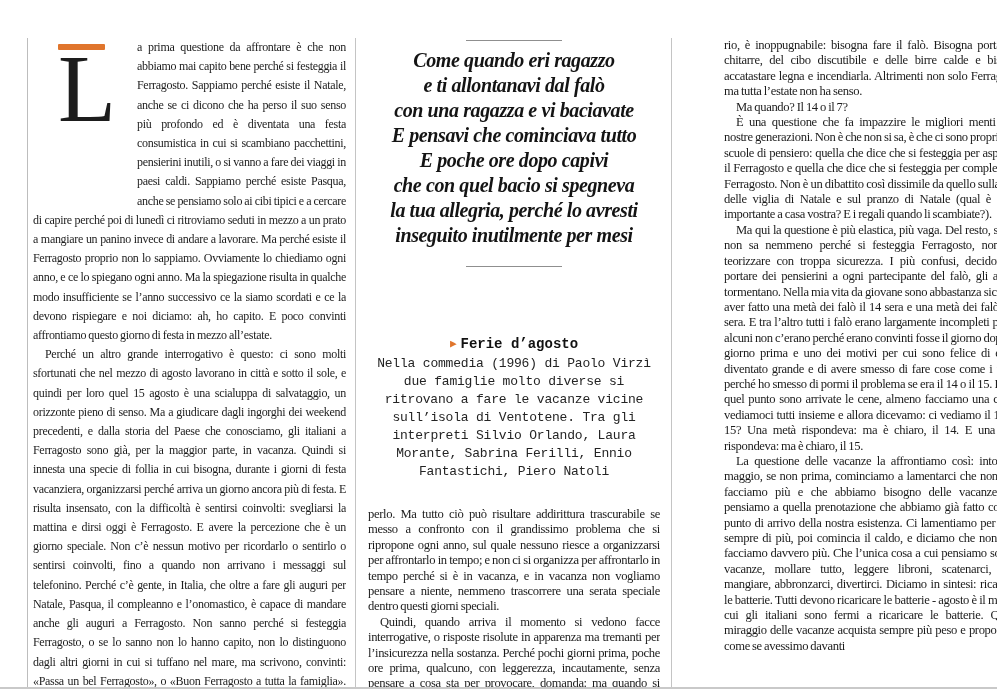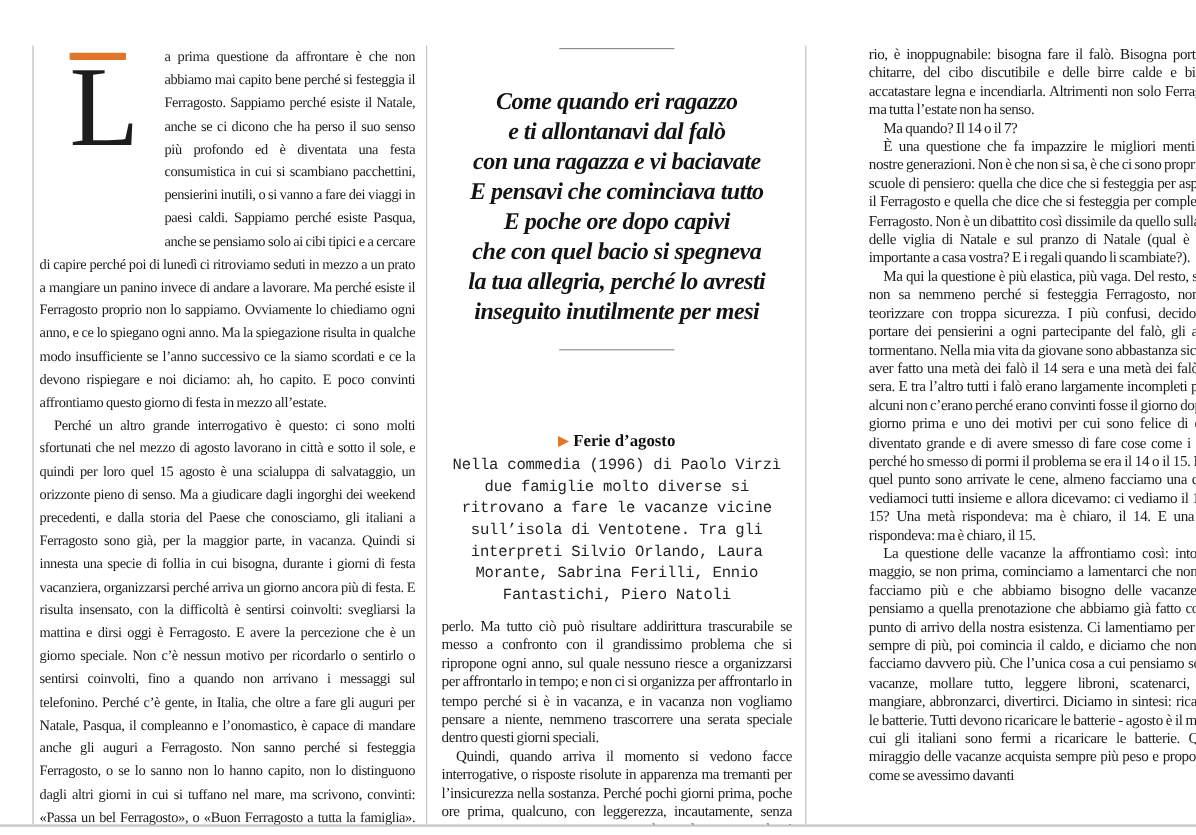--- a/index.html
+++ b/index.html
@@ -38,38 +38,38 @@
   .dropcap{
     font-size:95px;line-height:1;margin:-8px 0 0 25px;color:#1d1d1d;
     font-family:"Liberation Serif","DejaVu Serif",serif;
   }
 
   
   .qrule{width:96px;height:1px;background:#8f8f8f;margin:0 auto;}
   .qrule-top{margin-top:2px;}
   .qrule-bottom{margin-top:18px;}
   .pull-quote{
-    margin:32px 4px 0 4px;text-align:center;white-space:pre-line;
+    margin:7px 4px 0 4px;text-align:center;white-space:pre-line;
     font-size:20px;line-height:25px;font-weight:bold;font-style:italic;
     letter-spacing:-0.4px;color:#141414;
   }
   .photo-gap{height:68px;}
 
   
   .photo-kicker{
-    text-align:center;font-family:Liberation Serif, serif;
+    text-align:center;font-family:Liberation Mono, monospace;
     font-size:14px;font-weight:bold;color:#111;line-height:18px;
   }
   .kicker-arrow{color:#e0752c;font-size:11px;margin-right:4px;position:relative;top:-1px;}
   .caption{
     text-align:center;font-family:Liberation Mono, monospace;
     font-size:13px;line-height:18px;color:#242424;letter-spacing:-0.2px;
     margin:1px 0 0 0;
   }
-  .col2 .body-sm.resume{margin-top:10px;}
+  .col2 .body-sm.resume{margin-top:26px;}
 </style>
 </head>
 <body>
 
 <div class="left-rule"></div>
 <div class="col-divider divider-1"></div>
 <div class="col-divider divider-2"></div>
 <div class="bottom-rule"></div>
 
 <div class="col col1">

